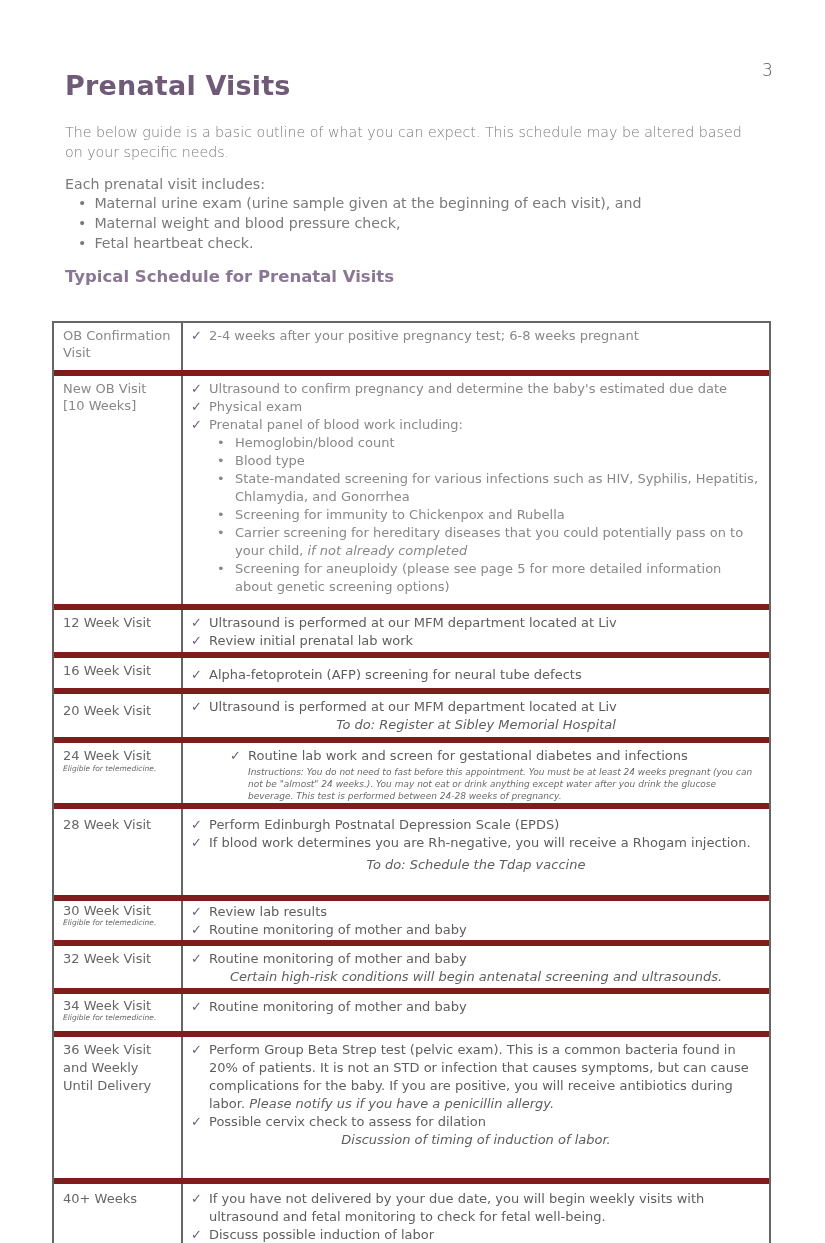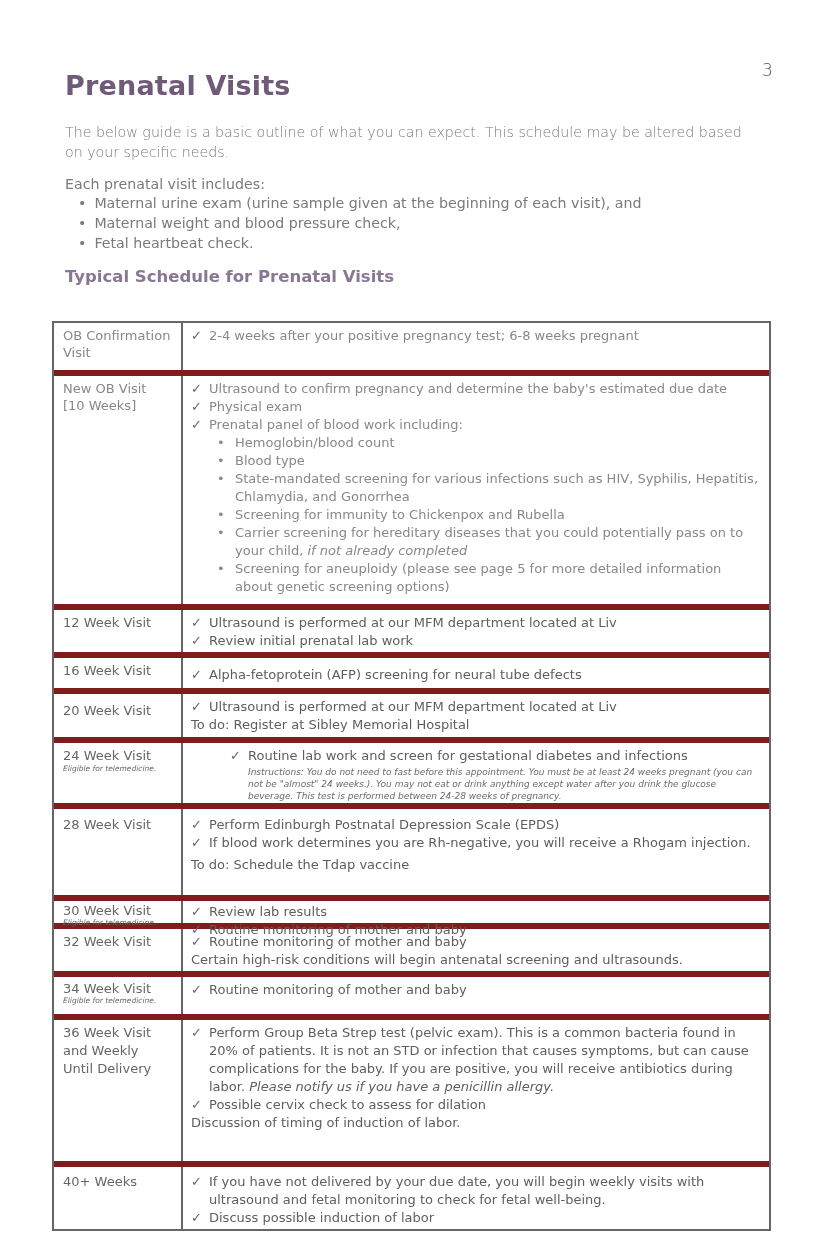--- a/index.html
+++ b/index.html
@@ -51,21 +51,21 @@
     }
     .light { color: #888888; }
     .check-item { display: flex; }
     .check {
       color: #6f5a78; width: 18px; flex: none; font-size: 13px;
     }
     .sub-list { list-style: none; margin: 0; padding: 0 0 0 26px; }
     .sub-list li { display: flex; }
     .sub-list li .bullet { width: 18px; flex: none; }
     .italic { font-style: italic; }
-    .todo { color: #5e5e5e; }
+    .todo { font-style: italic; color: #5e5e5e; text-align: center; }
     .instructions {
       font-size: 9px; line-height: 12px; font-style: italic; color: #6a6a6a;
       padding-left: 18px; margin-top: 1px;
     }
   </style>
 </head>
 <body>
 
 <div class="page-number">3</div>
 <h1 class="page-title">Prenatal Visits</h1>
@@ -203,21 +203,21 @@
           <span>Perform Edinburgh Postnatal Depression Scale (EPDS)</span>
         </div>
       <div class="check-item">
           <span class="check">✓</span>
           <span>If blood work determines you are Rh-negative, you will receive a Rhogam injection.</span>
         </div>
       <div class="todo" style="margin-top:4px;">To do: Schedule the Tdap vaccine</div>
     </div>
   </div>
 
-  <div class="row" style="height:28px;">
+  <div class="row" style="height:45px;">
     <div class="visit-cell" style="padding-top:2px;">
       <div class="visit-name" style="line-height:15px;">30 Week Visit</div>
       <div class="visit-note">Eligible for telemedicine.</div>
     </div>
     <div class="detail-cell" style="padding-top:2px;">
       <div class="check-item">
           <span class="check">✓</span>
           <span>Review lab results</span>
         </div>
       <div class="check-item">

